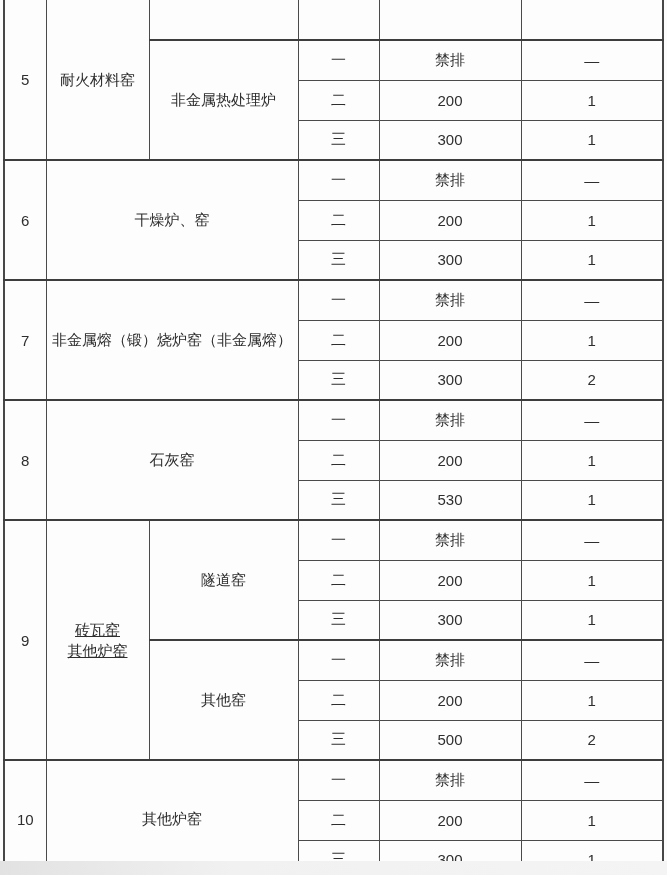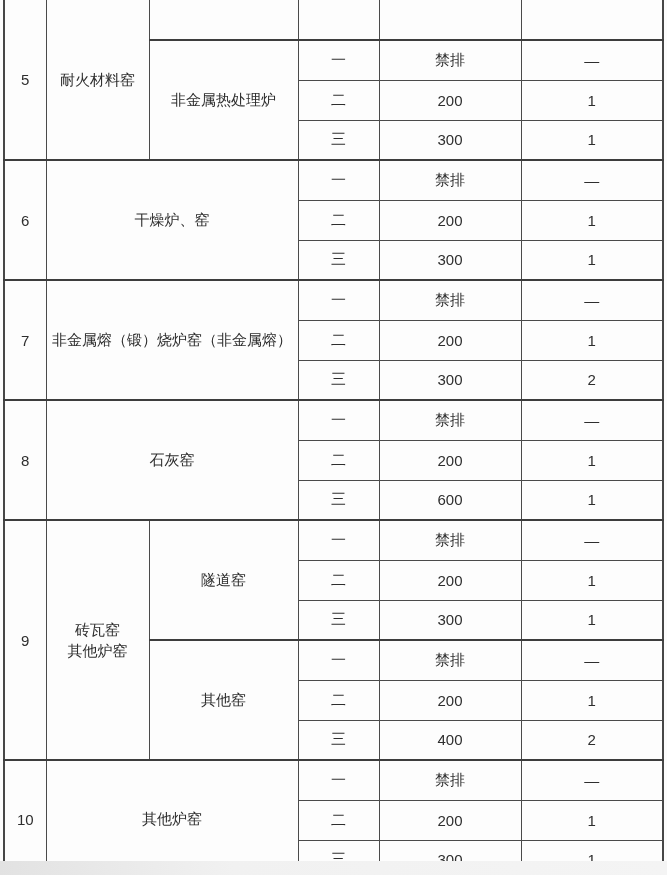--- a/index.html
+++ b/index.html
@@ -26,21 +26,21 @@
     text-align:center;vertical-align:middle;
     padding:0;font-size:15px;white-space:nowrap;
     background:#fdfdfd;color:#2e2e2e;
   }
   table.limits tr{height:40px;}
   tr.sliver{height:14px;}
   tr.thick td{border-top:2px solid #3d3d3d;}
   tr.first td{border-top:none;}
   td.align-top{vertical-align:top;line-height:16px;padding-top:1px;}
   td.long-name{font-size:13px;}
-  .two-line div{line-height:21px;}
+  .two-line div{line-height:21px;text-decoration:underline;}
   .bottom-margin{
     position:absolute;left:0;bottom:0;width:667px;height:14px;
     background:linear-gradient(to right,#e2e2e2,#f1f1f1 35%,#f4f4f4);
   }
 </style>
 </head>
 <body>
 
 <div class="page">
   <table class="limits">
@@ -122,21 +122,21 @@
       <td>禁排</td>
       <td>—</td>
     </tr>
     <tr>
       <td>二</td>
       <td>200</td>
       <td>1</td>
     </tr>
     <tr>
       <td>三</td>
-      <td>600</td>
+      <td>530</td>
       <td>1</td>
     </tr>
 
     <tr class="thick">
       <td rowspan="6">9</td>
       <td rowspan="6" class="two-line">
         <div>砖瓦窑</div>
         <div>其他炉窑</div>
       </td>
       <td rowspan="3">隧道窑</td>
@@ -160,21 +160,21 @@
       <td>禁排</td>
       <td>—</td>
     </tr>
     <tr>
       <td>二</td>
       <td>200</td>
       <td>1</td>
     </tr>
     <tr>
       <td>三</td>
-      <td>400</td>
+      <td>500</td>
       <td>2</td>
     </tr>
 
     <tr class="thick">
       <td rowspan="3">10</td>
       <td colspan="2" rowspan="3">其他炉窑</td>
       <td>一</td>
       <td>禁排</td>
       <td>—</td>
     </tr>

